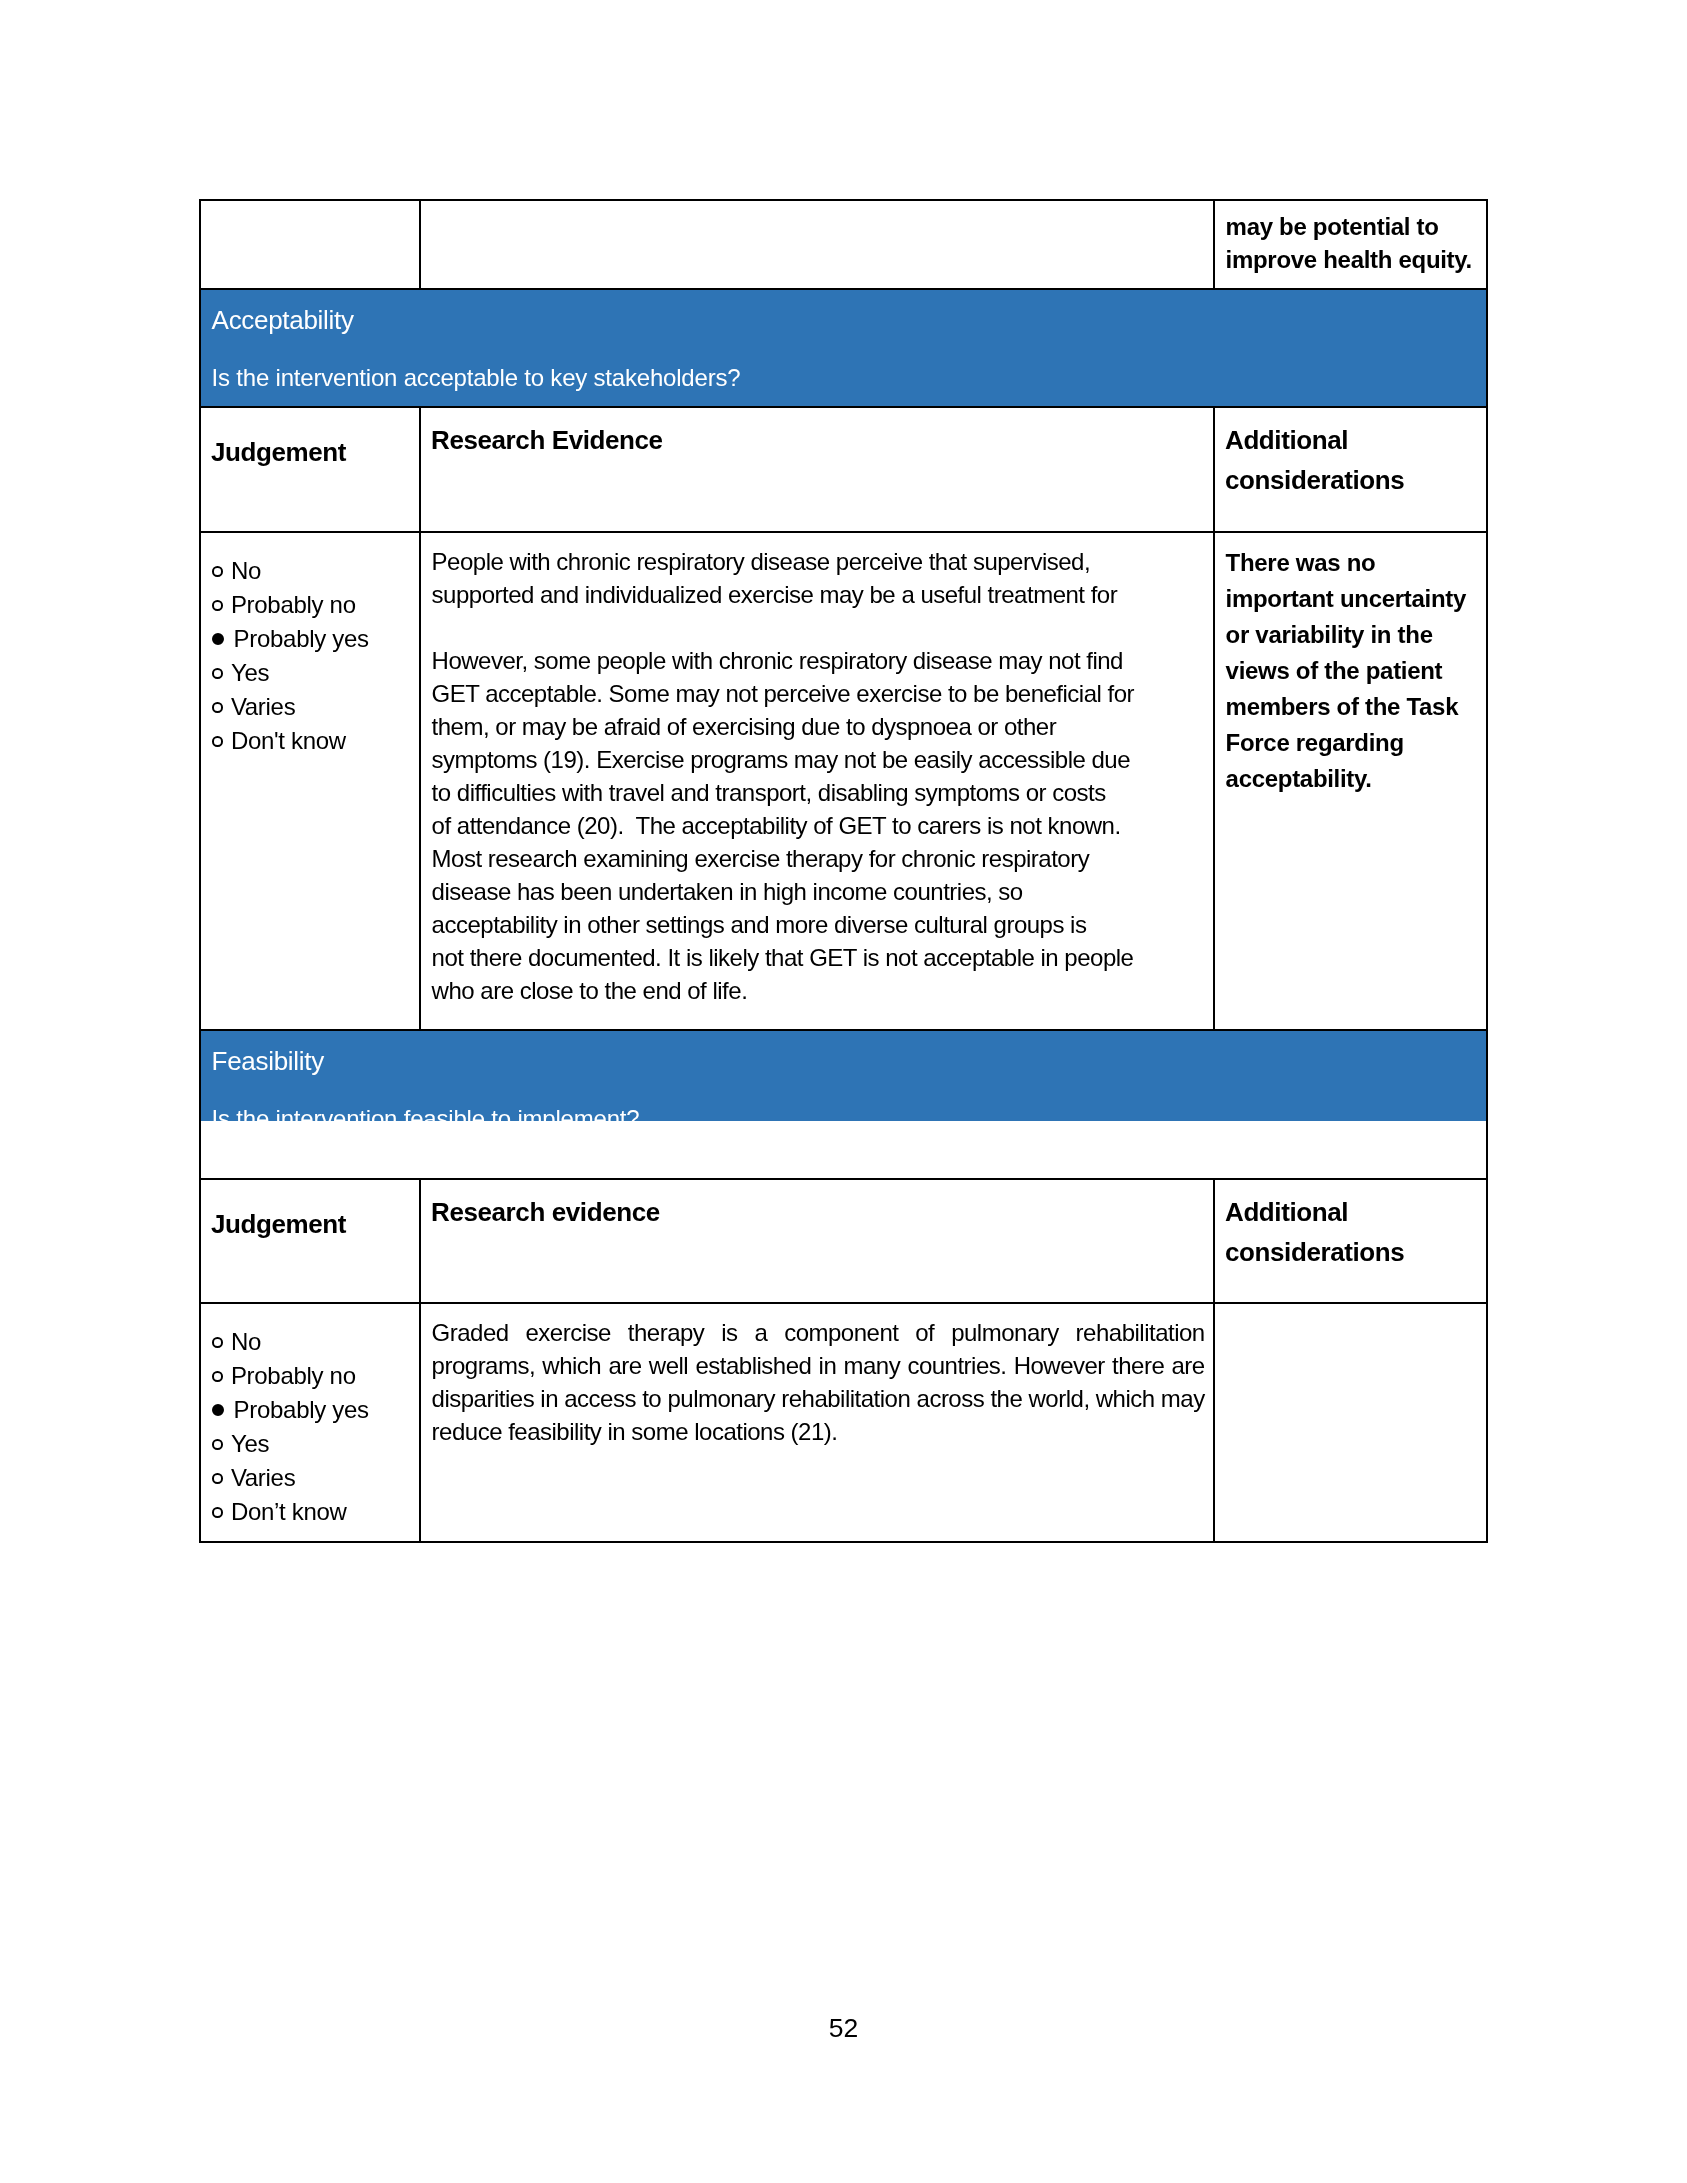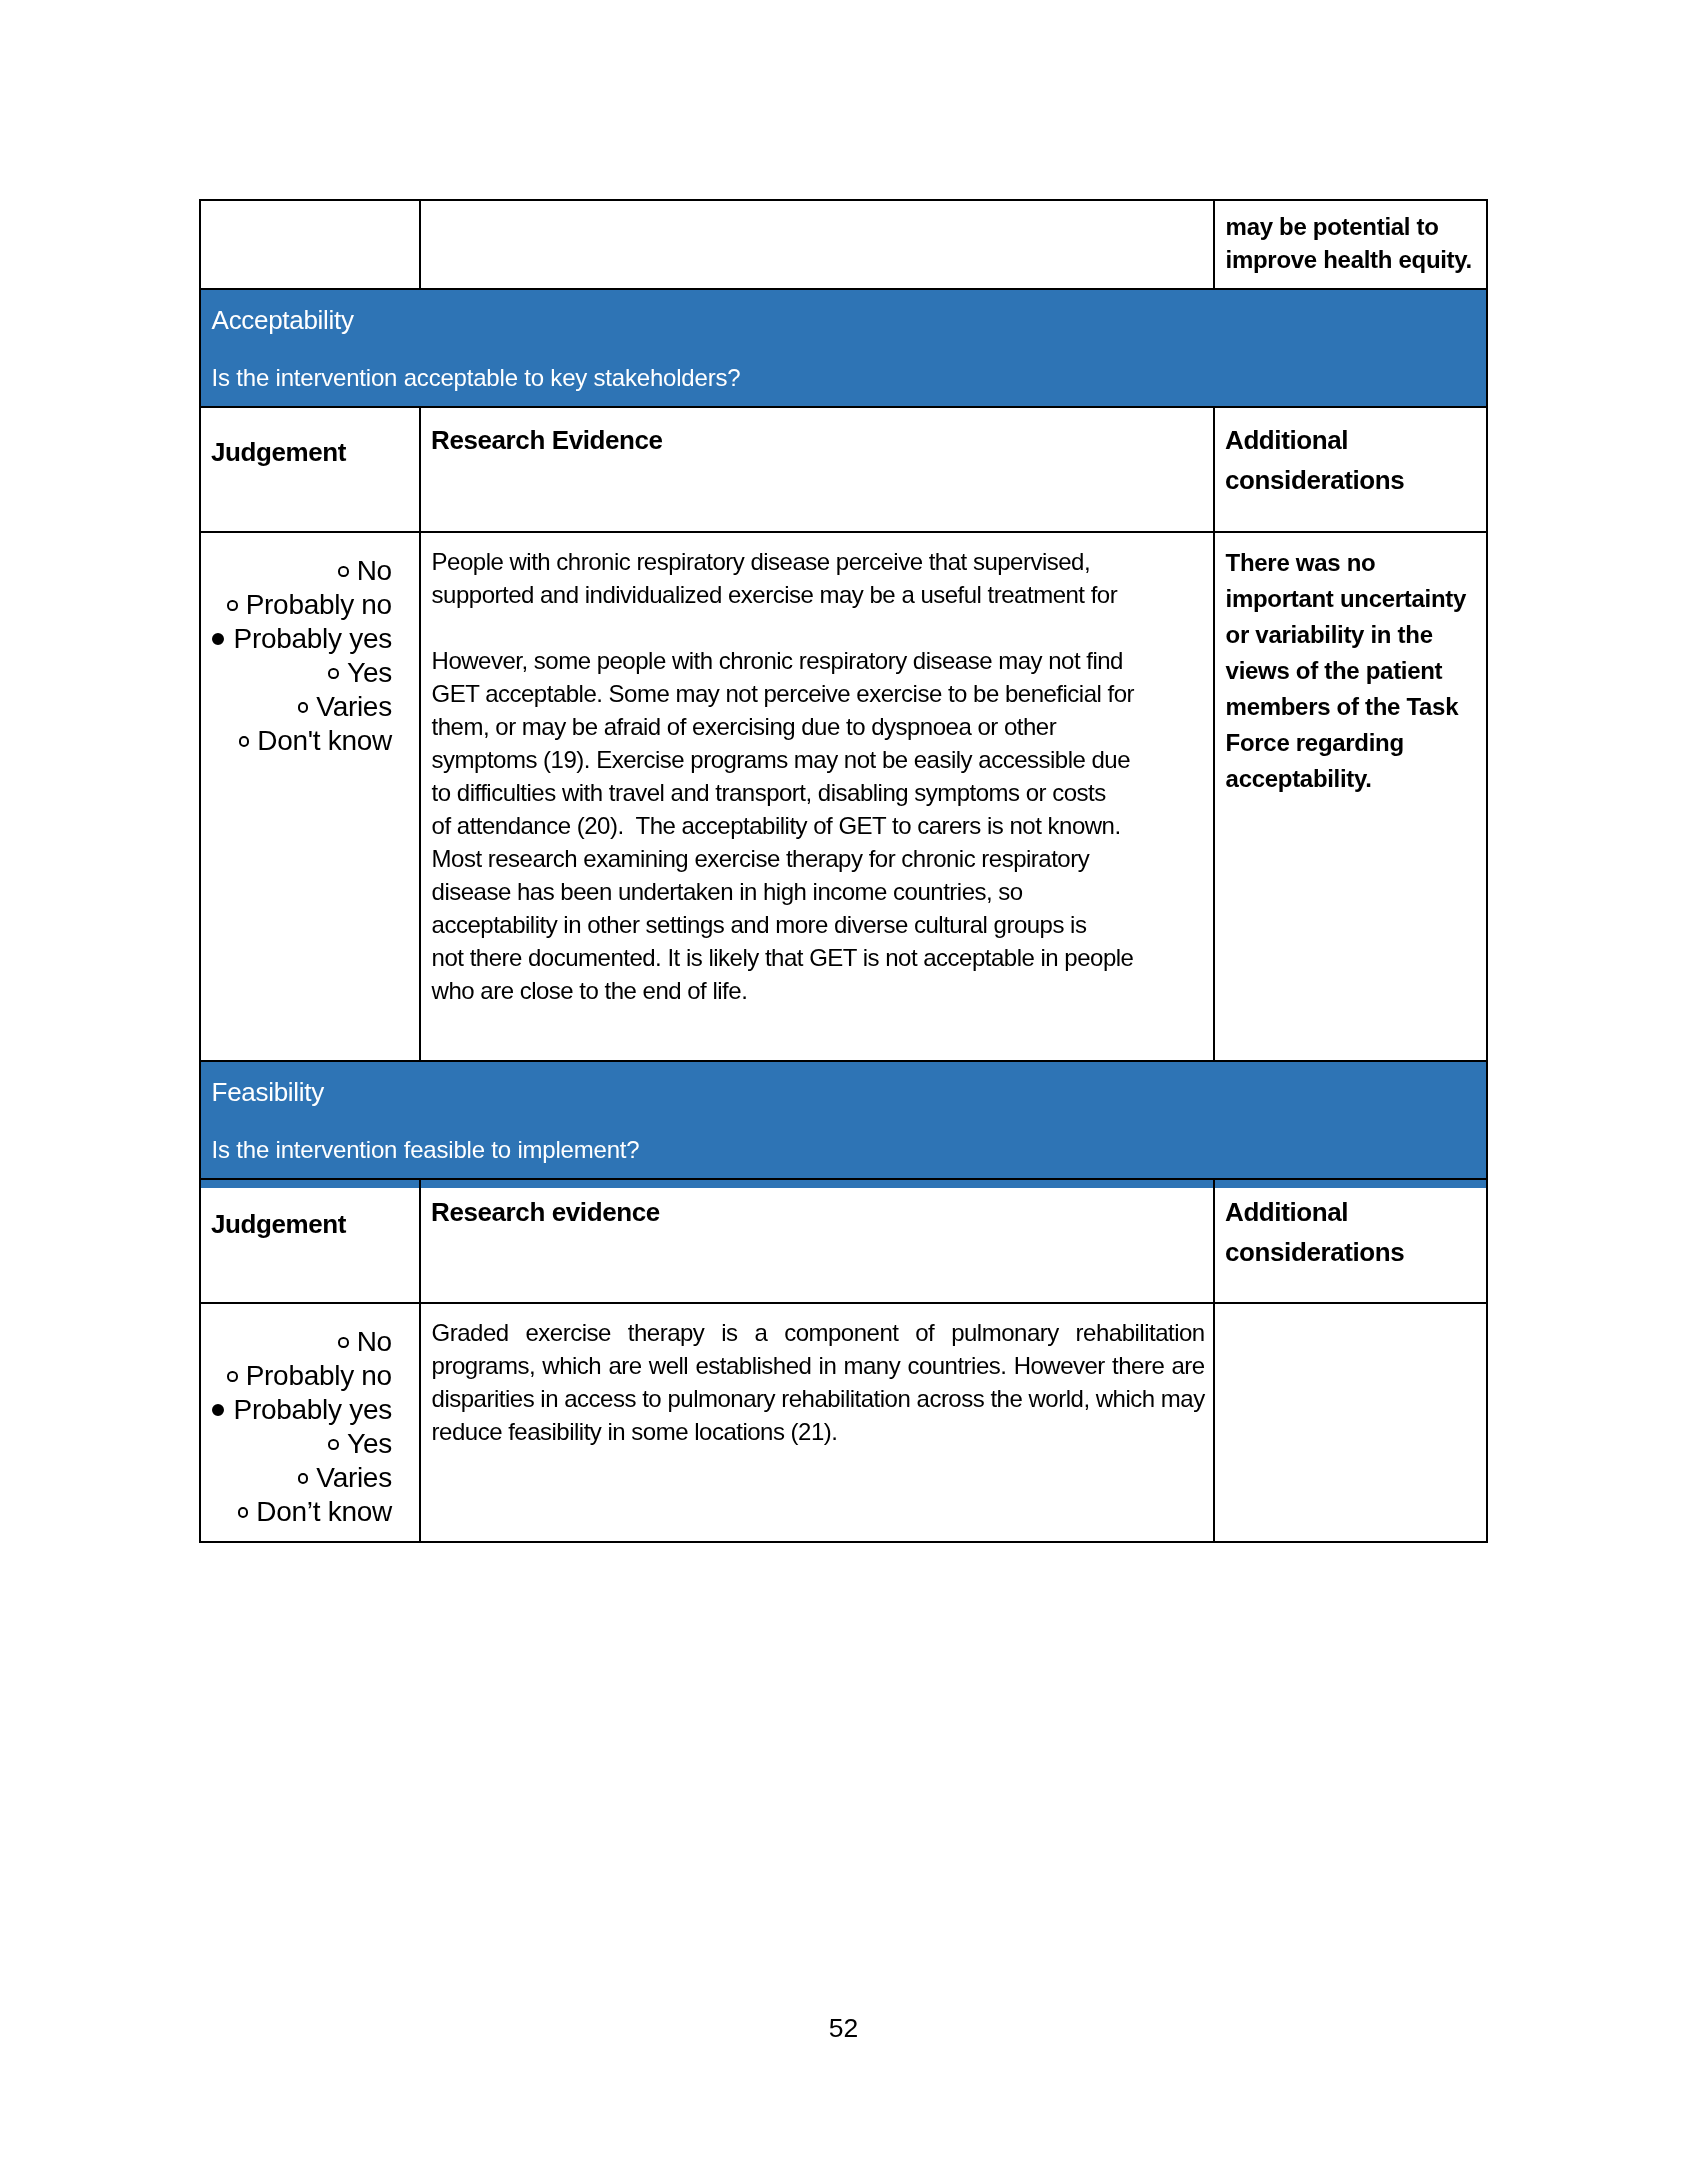--- a/index.html
+++ b/index.html
@@ -18,21 +18,21 @@
   .c1 { left: 0; width: 218px; margin-top: 12px; }
   .c2 { left: 218px; width: 795px; border-left: 2px solid #000; }
   .c3 { left: 1012px; width: 275px; border-left: 2px solid #000; }
   .band { background: #2E74B5; color: #ffffff; }
   .band-title { position: absolute; left: 10.6px; top: 14.6px; font-size: 26px; font-weight: normal; letter-spacing: -0.3px; }
   .band-question { position: absolute; left: 10.6px; top: 74px; font-size: 24px; letter-spacing: -0.2px; }
   .hdr { position: absolute; left: 10px; top: 12px; font-size: 26px; font-weight: bold; line-height: 40px; letter-spacing: -0.4px; }
   .txt { position: absolute; left: 10.6px; top: 12px; font-size: 24px; line-height: 33px; letter-spacing: -0.5px; white-space: nowrap; }
   .txt-justify { position: absolute; left: 10.6px; right: 9.3px; top: 12px; font-size: 24px; line-height: 33px; letter-spacing: -0.5px; text-align: justify; }
   .txt-c3 { position: absolute; left: 10.6px; top: 12px; font-size: 24px; line-height: 36px; letter-spacing: -0.3px; white-space: nowrap; font-weight: bold; }
-  .opt { display: flex; align-items: center; height: 34px; font-size: 28px; letter-spacing: -0.3px; white-space: nowrap; justify-content: flex-end; }
+  .opt { display: flex; align-items: center; height: 34px; font-size: 24px; letter-spacing: -0.3px; white-space: nowrap; }
   .radio { display: inline-block; box-sizing: border-box; width: 10.6px; height: 10.6px; border-radius: 50%; border: 2px solid #000; margin-right: 8px; margin-left: 2px; }
   .radio.on { background: #000; width: 12px; height: 12px; margin-right: 9.3px; }
   .line { display: block; }
   .blank { display: block; height: 33px; }
   .pagenum { position: absolute; left: 0; width: 1687px; top: 2013px; text-align: center; font-size: 26.5px; }
 </style>
 </head>
 <body>
 
 <div class="page">
@@ -122,21 +122,21 @@
           <span class="line">important uncertainty</span>
           <span class="line">or variability in the</span>
           <span class="line">views of the patient</span>
           <span class="line">members of the Task</span>
           <span class="line">Force regarding</span>
           <span class="line">acceptability.</span>
         </div>
       </div>
     </div>
 
-    <div class="row bordered band" style="top:859px; height:128px;">
+    <div class="row bordered band" style="top:828px; height:92px;">
       <div class="band-title">Feasibility</div>
       <div class="band-question">Is the intervention feasible to implement?</div>
     </div>
 
     <div class="row bordered" style="top:977px; height:127px;">
       <div class="cell c1">
           <div class="hdr">Judgement</div>
         </div>
       <div class="cell c2">
           <div class="hdr">Research evidence</div>

